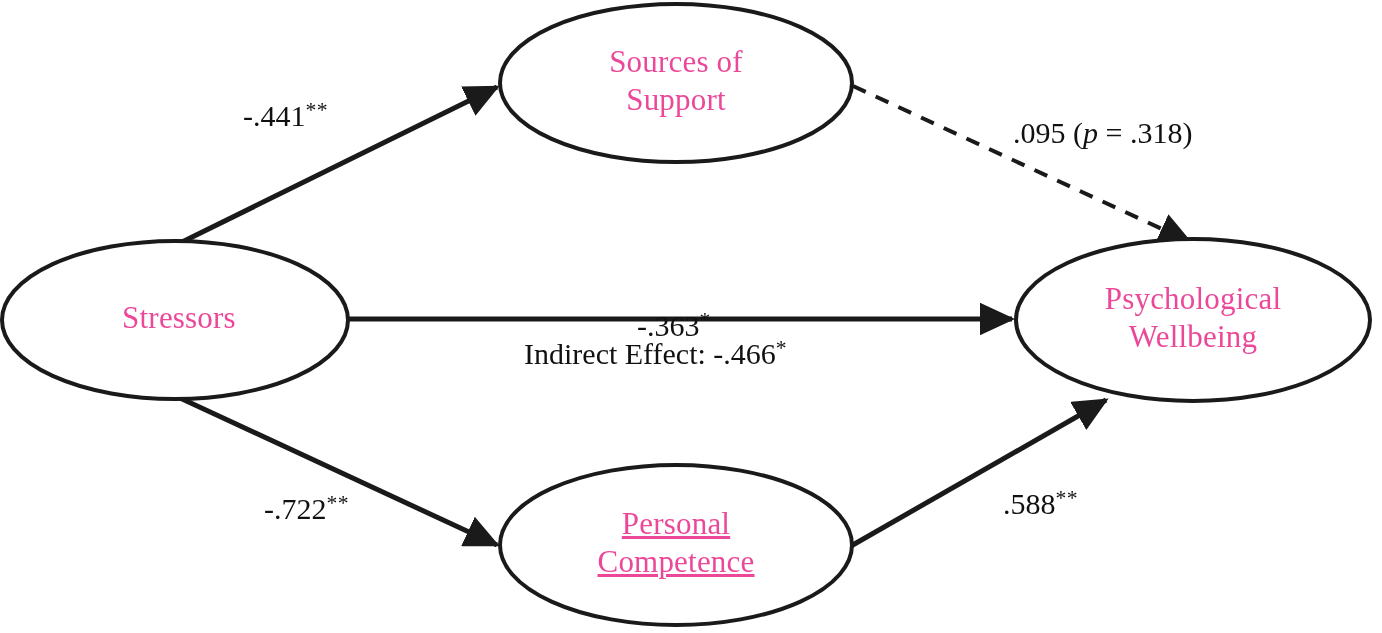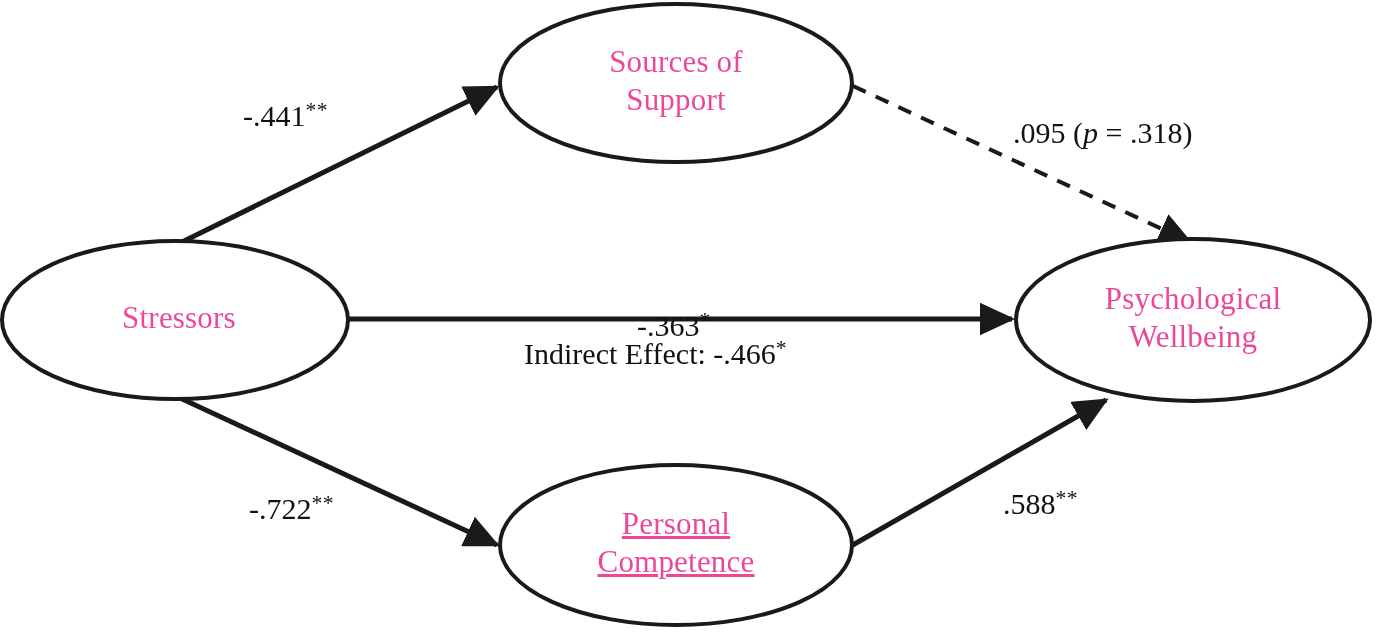--- a/index.html
+++ b/index.html
@@ -107,17 +107,17 @@
 Wellbeing</div>
 
   <div class="edge-label" style="left:243px; top:99px;"><span>-.441</span><sup>**</sup></div>
 
   <div class="edge-label" style="left:1013px; top:116px;"><span>.095 (</span><span class="ital">p</span><span> = .318)</span></div>
 
   <div class="edge-label" style="left:637px; top:281px;margin-top:28px;"><span>-.363</span><sup>*</sup></div>
 
   <div class="edge-label" style="left:524px; top:337px;font-family:Liberation Serif, serif;"><span>Indirect Effect: -.466</span><sup>*</sup></div>
 
-  <div class="edge-label" style="left:249px; top:492px;"><span>-.722</span><sup>**</sup></div>
+  <div class="edge-label" style="left:264px; top:492px;"><span>-.722</span><sup>**</sup></div>
 
   <div class="edge-label" style="left:1003px; top:487px;"><span>.588</span><sup>**</sup></div>
 
 </div>
 
 </body></html>

